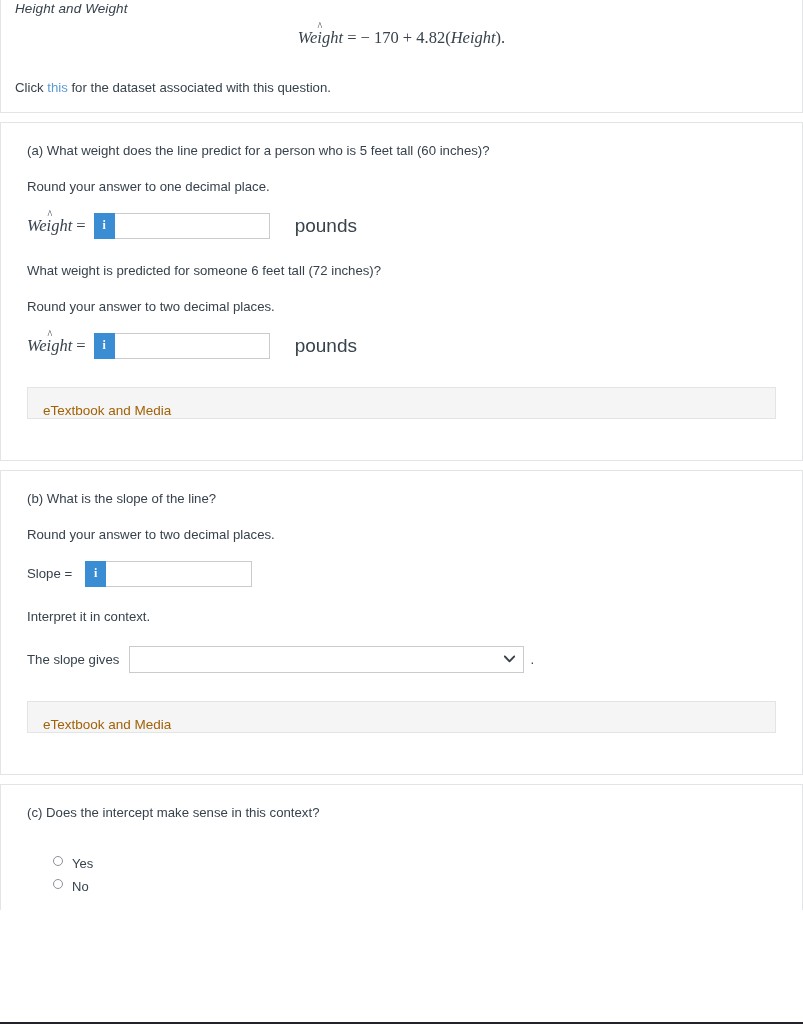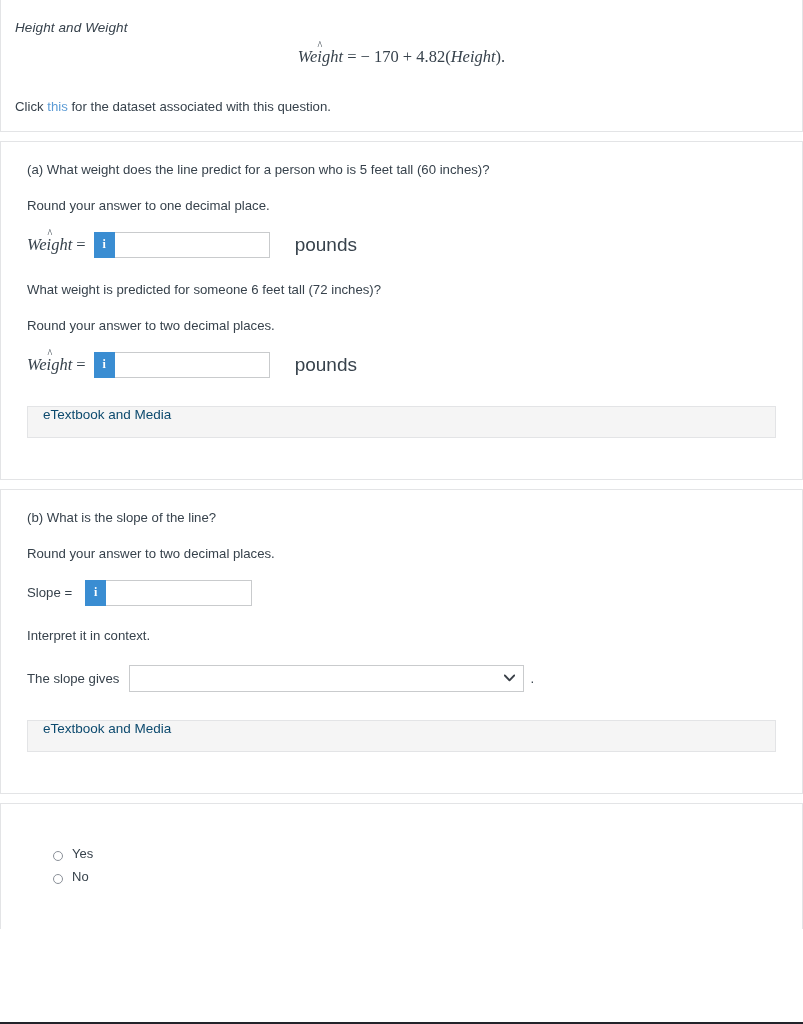--- a/index.html
+++ b/index.html
@@ -42,21 +42,21 @@
   }
   .card.top-rule { border-top: 1px solid #e3e4e6; }
   .card.bottom-rule { border-bottom: 1px solid #e3e4e6; }
 
   .gap { height: 9px; background: #fff; }
 
   .title {
     font-style: italic;
     font-size: 13.5px;
     color: #37424c;
-    padding: 20px 14px 0 14px;
+    padding: 1px 14px 0 14px;
     letter-spacing: .1px;
   }
 
   .body-text {
     font-size: 13.2px;
     line-height: 19.5px;
     color: #37424c;
     padding: 0 14px;
   }
   .body-text.intro { margin-top: 13px; }
@@ -193,32 +193,32 @@
     color: #37424c;
   }
 
   
   .etb {
     margin: 22px 26px 0 26px;
     height: 32px;
     background: #f5f5f5;
     border: 1px solid #e3e4e6;
     display: flex;
-    align-items: flex-start;
+    align-items: flex-end;
     padding-left: 15px;
     font-size: 13.5px;
-    color: #0c4a6e;
+    color: #a16207;
     cursor: pointer;
   }
 
   
   .radios { padding: 34px 0 0 52px; }
   .radio-row {
     display: flex;
-    align-items: flex-end;
+    align-items: flex-start;
     height: 23px;
     font-size: 13px;
     color: #37424c;
   }
   .radio-dot {
     width: 10px;
     height: 10px;
     border: 1px solid #8b9199;
     border-radius: 50%;
     background: #fff;
@@ -336,20 +336,23 @@
 
     <div class="etb">
       <span>eTextbook and Media</span>
     </div>
     <div style="height:41px"></div>
   </div>
 
   <div class="gap"></div>
 
   <div class="card top-rule" style="height:126px;">
+    <div class="qsec" style="padding-bottom:0;">
+      <div class="qline">(c) Does the intercept make sense in this context?</div>
+    </div>
 
     <div class="radios">
       <div class="radio-row">
         <span class="radio-dot"></span>
         <span>Yes</span>
       </div>
       <div class="radio-row">
         <span class="radio-dot"></span>
         <span>No</span>
       </div>

